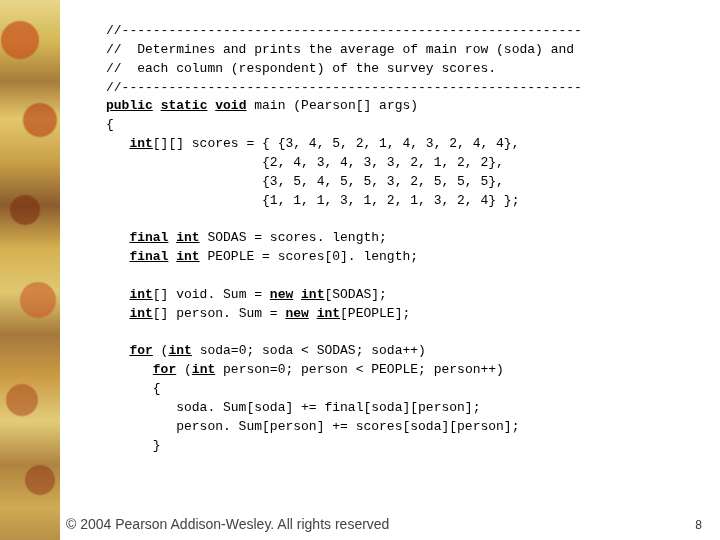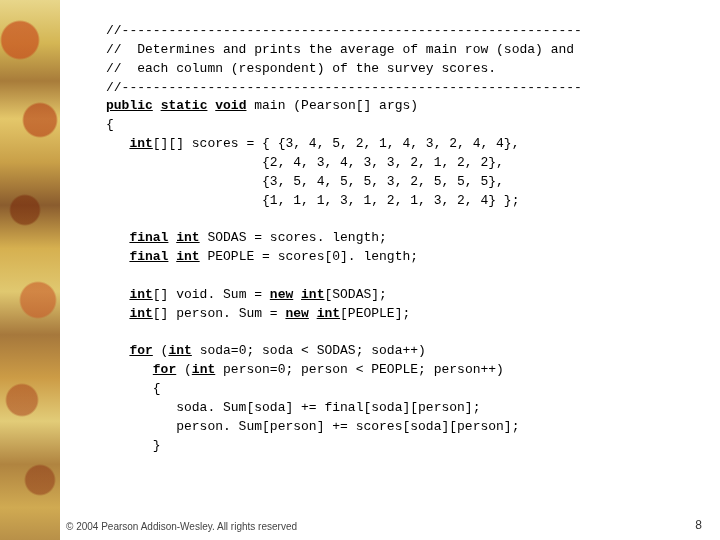--- a/index.html
+++ b/index.html
@@ -56,21 +56,21 @@
     line-height: 1.45;
     color: #000;
     white-space: pre;
     padding-left: 18px;
   }
   .kw { font-weight: bold; text-decoration: underline; }
   .footer {
     position: absolute;
     left: 66px;
     bottom: 8px;
-    font-size: 10px;
+    font-size: 14px;
     color: #444;
   }
   .pagenum {
     position: absolute;
     right: 18px;
     bottom: 8px;
     font-size: 12px;
     color: #333;
   }
 </style>

